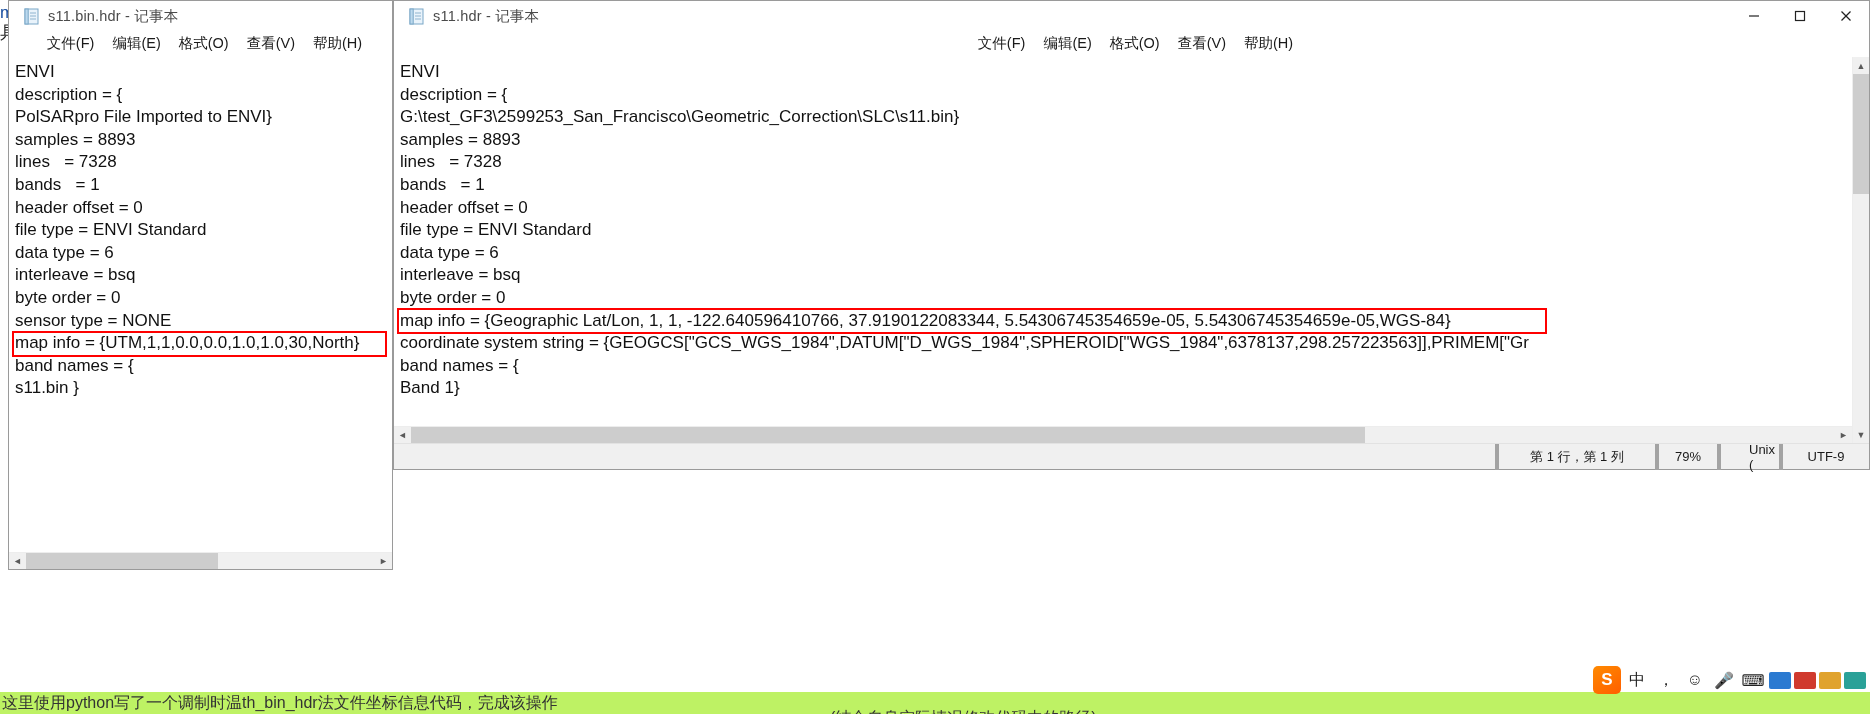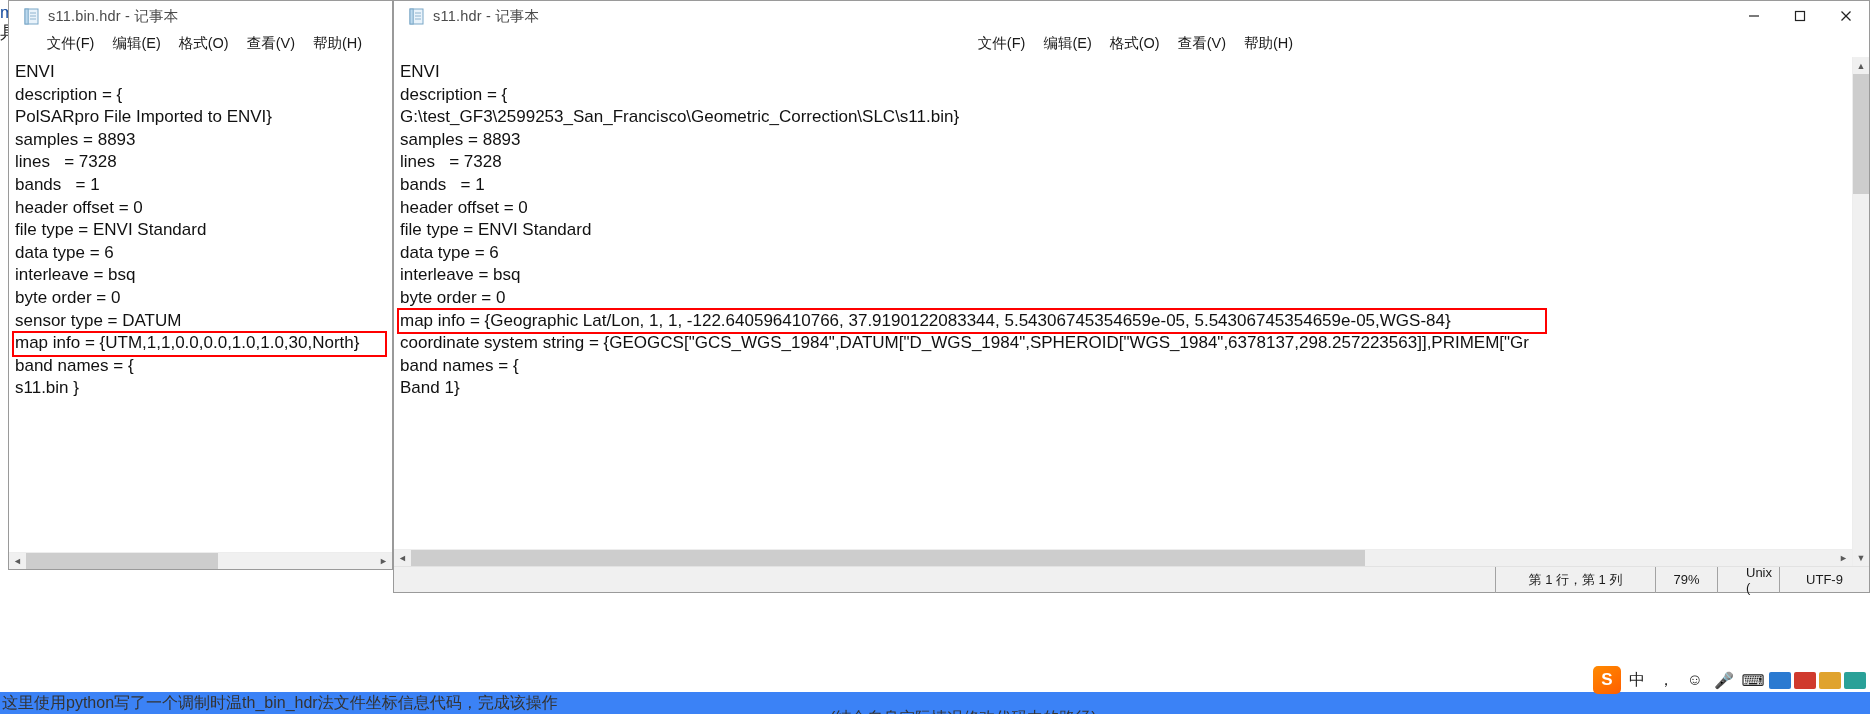--- a/index.html
+++ b/index.html
@@ -58,21 +58,21 @@
              background:#f0f0f0; border-top:1px solid #ededed; display:flex; }
   .hs-arrow { width:17px; display:flex; align-items:center; justify-content:center;
               color:#5a5a5a; font-size:9px; flex:0 0 17px; }
   .hs-track { flex:1 1 auto; position:relative; }
   .hs-thumb { position:absolute; top:0; bottom:0; background:#cdcdcd; }
 
   
   .np-status { height:26px; background:#f0f0f0; border-top:1px solid #e2e2e2;
                display:flex; align-items:center; justify-content:flex-end;
                flex:0 0 26px; font-size:13px; color:#1a1a1a; }
-  .st-cell { border-left:1px solid #a3a3a3; height:26px; display:flex;
+  .st-cell { border-left:4px solid #a3a3a3; height:26px; display:flex;
              align-items:center; justify-content:center; }
   .st-pos { width:160px; }
   .st-zoom { width:62px; }
   .st-eol { width:62px;padding-left:28px; }
   .st-enc { width:90px; }
 
   
   .tray { position:absolute; right:0; bottom:14px; height:40px;
           display:flex; align-items:center; gap:3px; padding-right:4px; }
   .tray-item { width:26px; height:30px; display:flex; align-items:center;
@@ -81,21 +81,21 @@
             background:linear-gradient(145deg,#ff8a00,#ff5e00);
             color:#fff; font-weight:bold; font-size:17px;
             display:flex; align-items:center; justify-content:center; }
   .tray-sq { width:22px; height:17px; border-radius:2px; }
   .tray-blue { background:#2b7ad1; }
   .tray-red  { background:#d03a2e; }
   .tray-gold { background:#e0a32e; }
   .tray-teal { background:#2aa198; }
 
   .bottom-strip { position:absolute; left:0; right:0; bottom:0; height:22px;
-                  background:#3b82f6; }
+                  background:#bef264; }
   .bs-text { position:absolute; font-size:16px; color:#333; white-space:nowrap; }
 </style>
 </head>
 <body>
 
 <div id="root">
 
   <div class="bg-layer"></div>
 
   <div class="bg-left-col">
@@ -137,38 +137,38 @@
         <div class="np-line">description = {</div>
         <div class="np-line">PolSARpro File Imported to ENVI}</div>
         <div class="np-line">samples = 8893</div>
         <div class="np-line">lines   = 7328</div>
         <div class="np-line">bands   = 1</div>
         <div class="np-line">header offset = 0</div>
         <div class="np-line">file type = ENVI Standard</div>
         <div class="np-line">data type = 6</div>
         <div class="np-line">interleave = bsq</div>
         <div class="np-line">byte order = 0</div>
-        <div class="np-line">sensor type = DATUM</div>
+        <div class="np-line">sensor type = NONE</div>
         <div class="np-line">map info = {UTM,1,1,0.0,0.0,1.0,1.0,30,North}</div>
         <div class="np-line">band names = {</div>
         <div class="np-line">s11.bin }</div>
       </div>
       <div class="redbox" style="left:3px; top:274px; width:375px; height:26px;"></div>
     </div>
 
     <div class="hscroll">
       <div class="hs-arrow">◄</div>
       <div class="hs-track">
         <div class="hs-thumb" style="left:0; width:55%;"></div>
       </div>
       <div class="hs-arrow">►</div>
     </div>
   </div>
 
-  <div class="np" id="rightwin" style="left:393px; top:0px; width:1477px; height:593px;">
+  <div class="np" id="rightwin" style="left:393px; top:0px; width:1477px; height:470px;">
 
     <div class="np-title">
       <span class="np-ico">
         <svg width="17" height="17" viewBox="0 0 17 17">
           <rect x="2" y="1" width="13" height="15" fill="#e9f3fb" stroke="#7aa7c7"></rect>
           <rect x="2" y="1" width="3.2" height="15" fill="#bcd9ee" stroke="#7aa7c7"></rect>
           <line x1="7" y1="5" x2="13" y2="5" stroke="#8fb4cf"></line>
           <line x1="7" y1="8" x2="13" y2="8" stroke="#8fb4cf"></line>
           <line x1="7" y1="11" x2="13" y2="11" stroke="#8fb4cf"></line>
         </svg>

